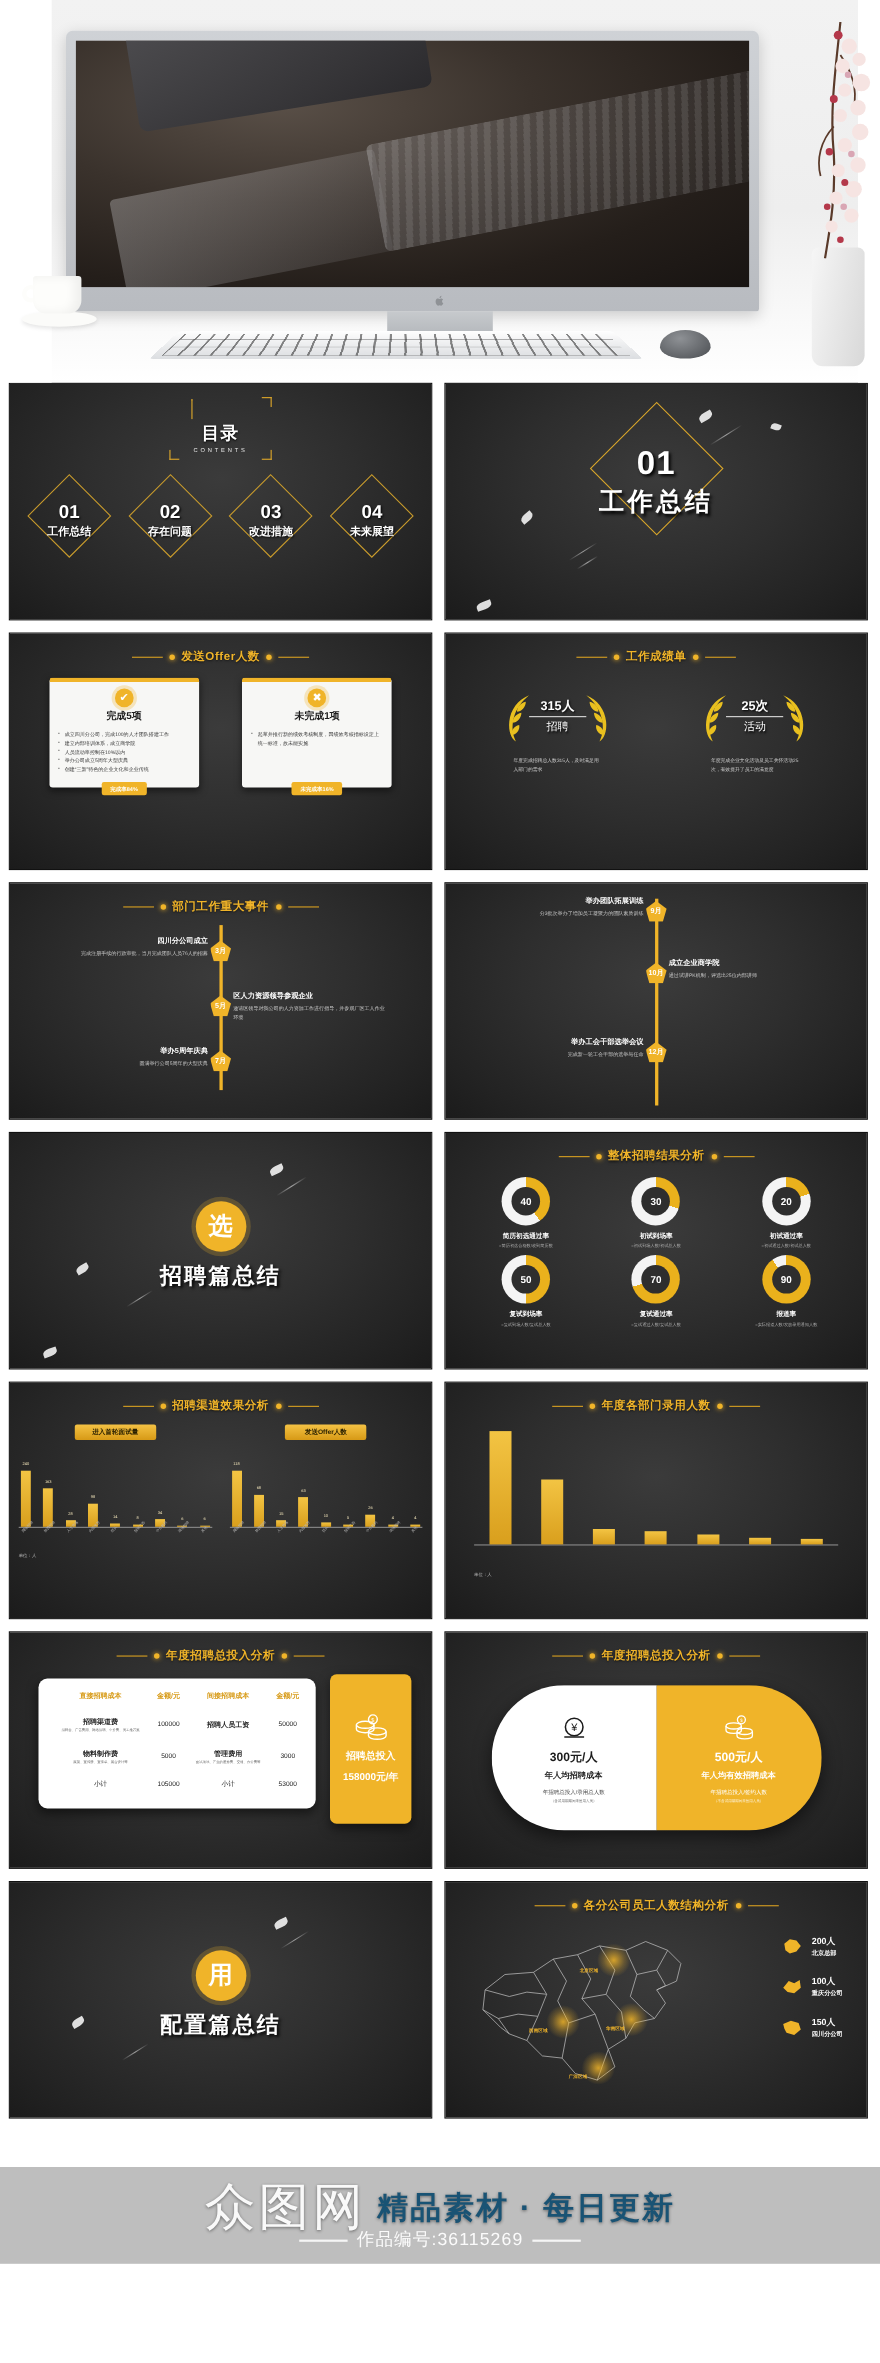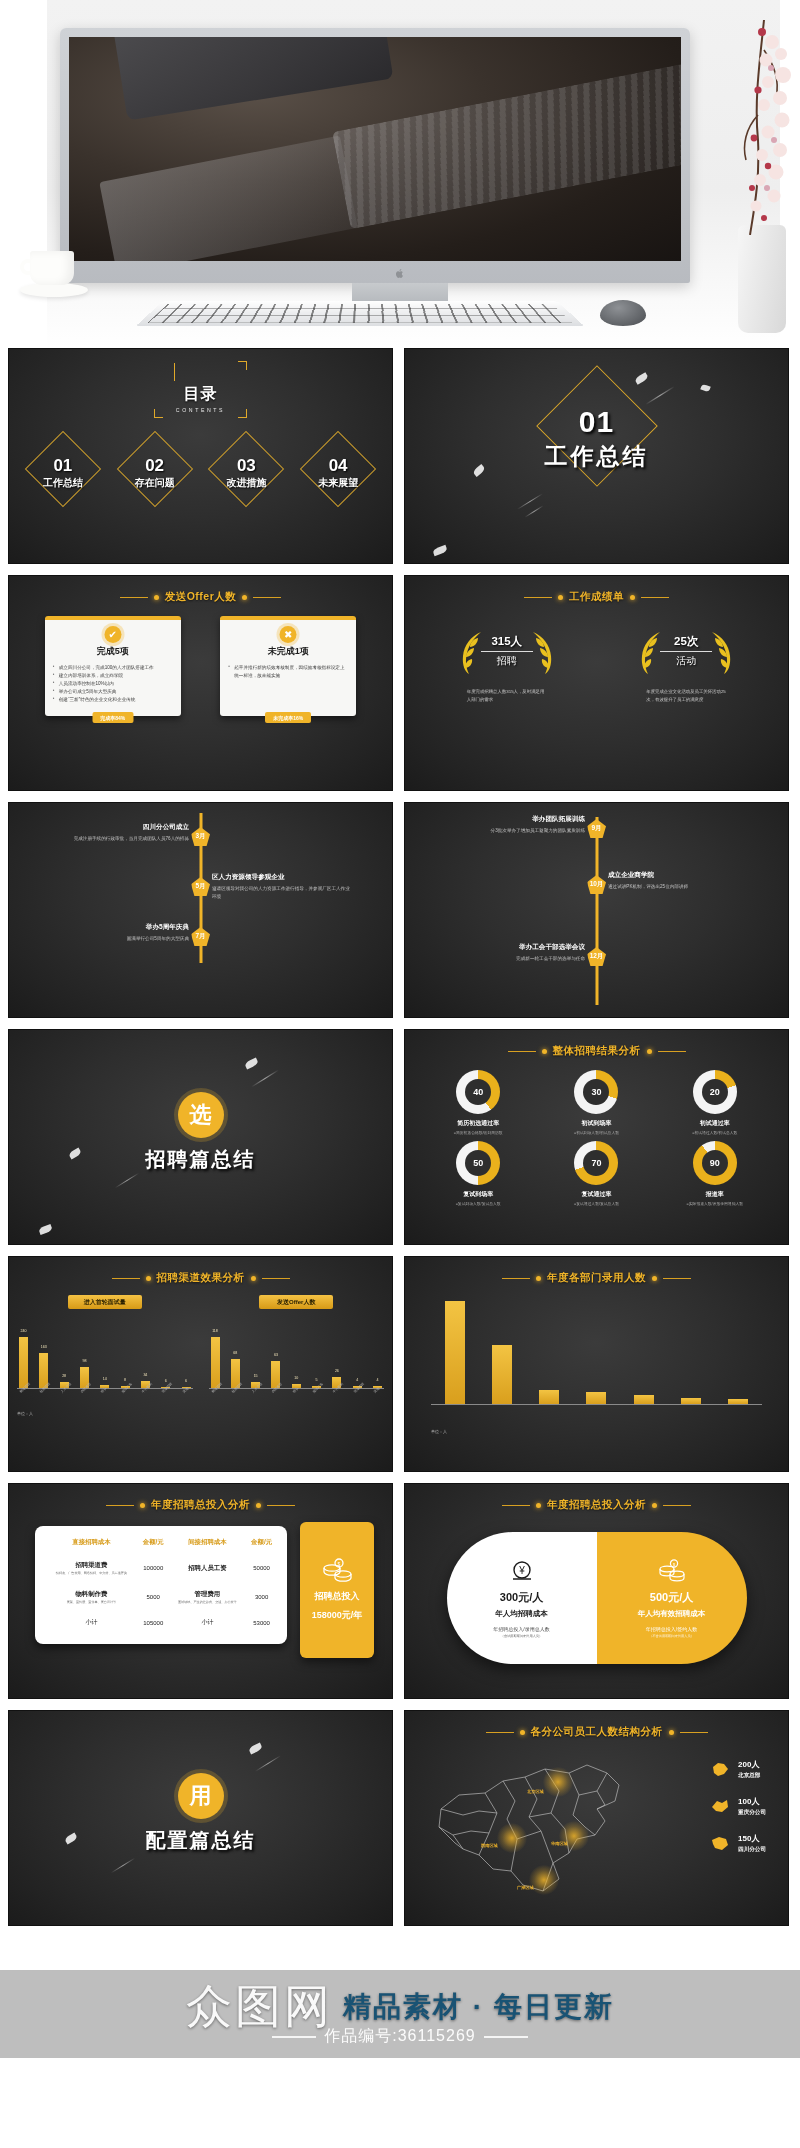--- a/index.html
+++ b/index.html
@@ -424,20 +424,27 @@
             <div class="stat-lbl">活动</div>
           </div>
           <div class="stat-desc">年度完成企业文化活动及员工关怀活动25次，有效提升了员工的满意度</div>
         </div>
       </div>
     </div>
   </div>
 
   <div class="row">
     <div class="slide">
+      <div class="sec-title">
+        <span class="line"></span>
+          <span class="dot"></span>
+        <span class="txt">部门工作重大事件</span>
+        <span class="dot"></span>
+          <span class="line"></span>
+      </div>
       <div class="tl">
         <div class="tl-line"></div>
         <div class="tl-node" style="top:18px;">3月</div>
         <div class="tl-txt left" style="top:14px;">
           <div class="tl-h">四川分公司成立</div>
           <div class="tl-b">完成注册手续的行政审批，当月完成团队人员76人的招募</div>
         </div>
         <div class="tl-node" style="top:68px;">5月</div>
         <div class="tl-txt right" style="top:64px;">
           <div class="tl-h">区人力资源领导参观企业</div>

